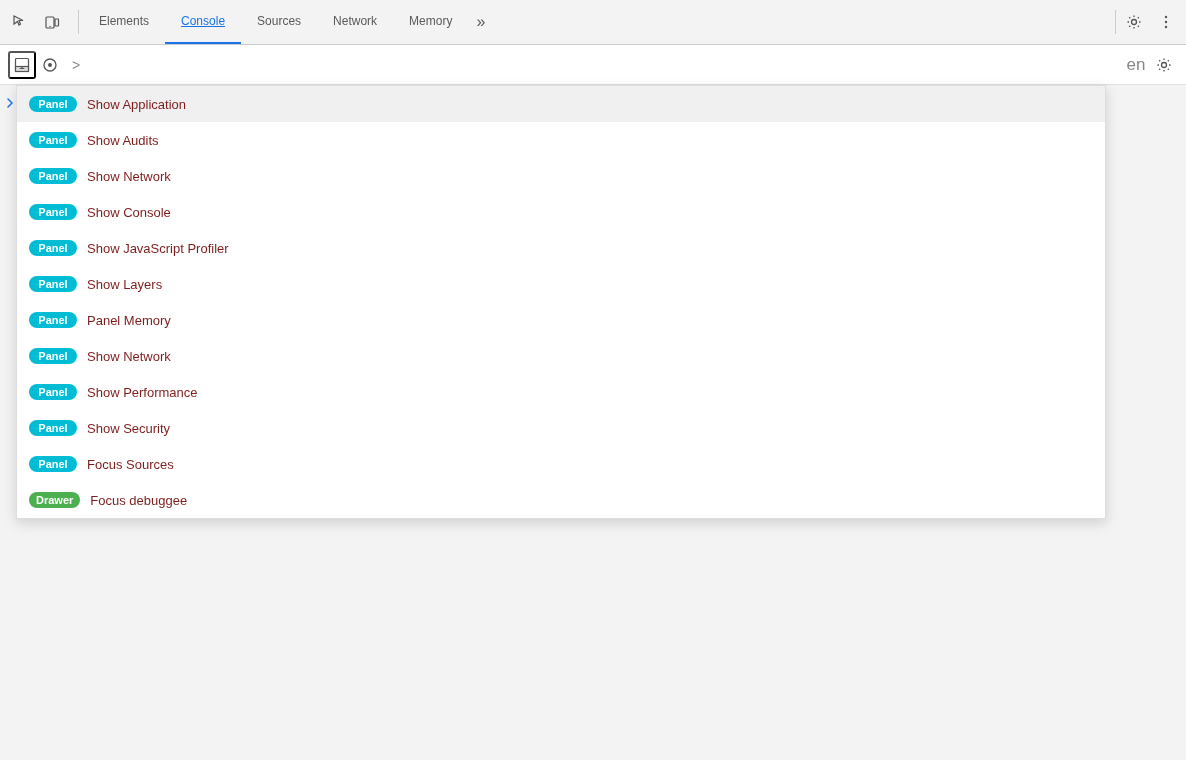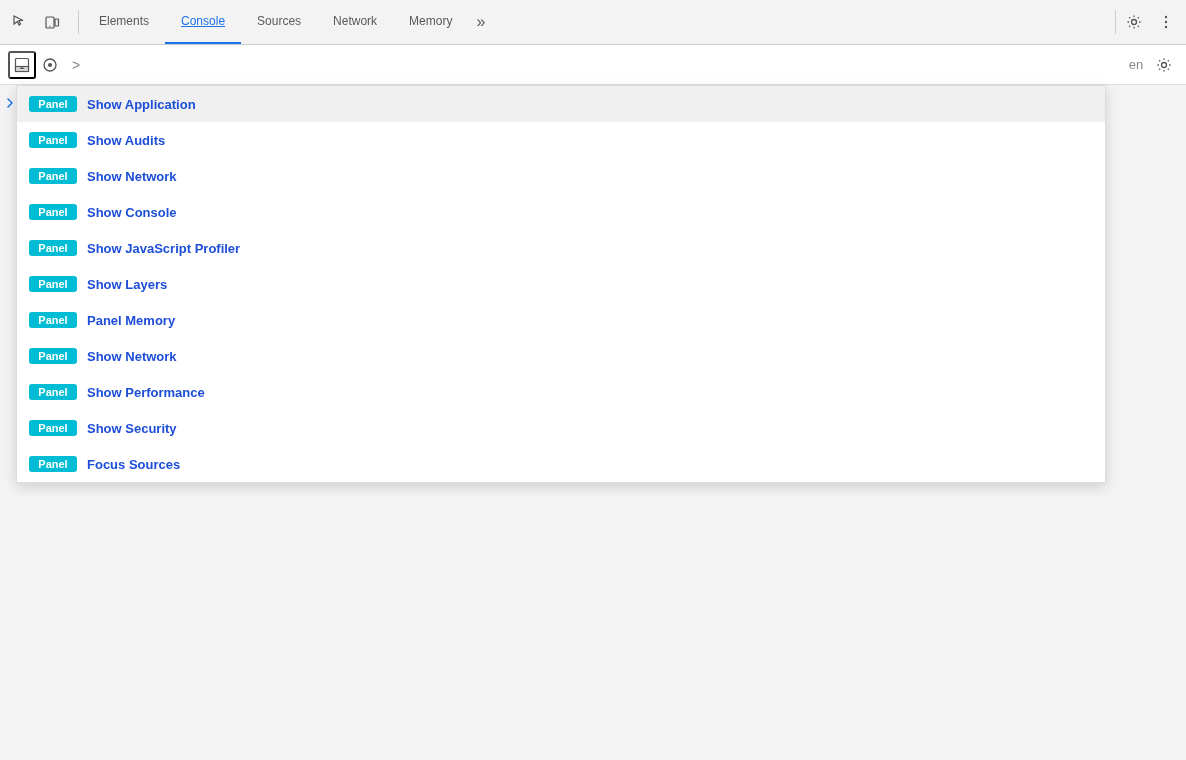--- a/index.html
+++ b/index.html
@@ -216,40 +216,39 @@
     .autocomplete-item:hover,
     .autocomplete-item.selected {
       background: #f0f0f0;
     }
 
     .badge {
       display: inline-flex;
       align-items: center;
       justify-content: center;
       padding: 2px 7px;
-      border-radius: 3px;
+      border-radius: 8px;
       font-size: 11px;
       font-weight: 600;
       color: white;
       min-width: 48px;
       text-align: center;
     }
 
     .badge-panel {
       background: #00bcd4;
     }
 
     .badge-drawer {
       background: #4caf50;
     }
 
     .autocomplete-label {
       font-size: 13px;
-      color: #1d4ed8;
-      font-weight: bold;
+      color: #7f1d1d;
     }
   </style>
 </head>
 <body>
 
 <div class="devtools-container">
 
   <div class="toolbar">
     <div class="toolbar-icons">
 
@@ -309,21 +308,21 @@
     <div class="console-filter-icon">
       <svg width="16" height="16" viewBox="0 0 16 16" fill="none">
         <circle cx="8" cy="8" r="6" stroke="#555" stroke-width="1.3" fill="none"></circle>
         <circle cx="8" cy="8" r="2" fill="#555"></circle>
       </svg>
     </div>
     <div class="console-input-area">
       <span class="console-prompt">&gt;</span>
       <input class="console-input" type="text" autocomplete="off" style="">
     </div>
-    <div class="toolbar-right-icon" style="font-size:13px; color:#888;">en</div>
+    <div class="toolbar-right-icon" style="font-size:17px; color:#888;">en</div>
     <div class="toolbar-right-icon">
       <svg width="16" height="16" viewBox="0 0 16 16" fill="none">
         <circle cx="8" cy="8" r="2.5" stroke="#555" stroke-width="1.3" fill="none"></circle>
         <path d="M8 1.5 L8 3 M8 13 L8 14.5 M1.5 8 L3 8 M13 8 L14.5 8 M3.2 3.2 L4.2 4.2 M11.8 11.8 L12.8 12.8 M12.8 3.2 L11.8 4.2 M4.2 11.8 L3.2 12.8" stroke="#555" stroke-width="1.3"></path>
       </svg>
     </div>
   </div>
 
   <div class="left-panel">
 
@@ -371,16 +370,20 @@
           <span class="autocomplete-label">Show Performance</span>
         </div>
         <div class="autocomplete-item">
           <span class="badge badge-panel">Panel</span>
           <span class="autocomplete-label">Show Security</span>
         </div>
         <div class="autocomplete-item">
           <span class="badge badge-panel">Panel</span>
           <span class="autocomplete-label">Focus Sources</span>
         </div>
+        <div class="autocomplete-item">
+          <span class="badge badge-drawer">Drawer</span>
+          <span class="autocomplete-label">Focus debuggee</span>
+        </div>
       </div>
   </div>
 
 </div>
 
 </body></html>

